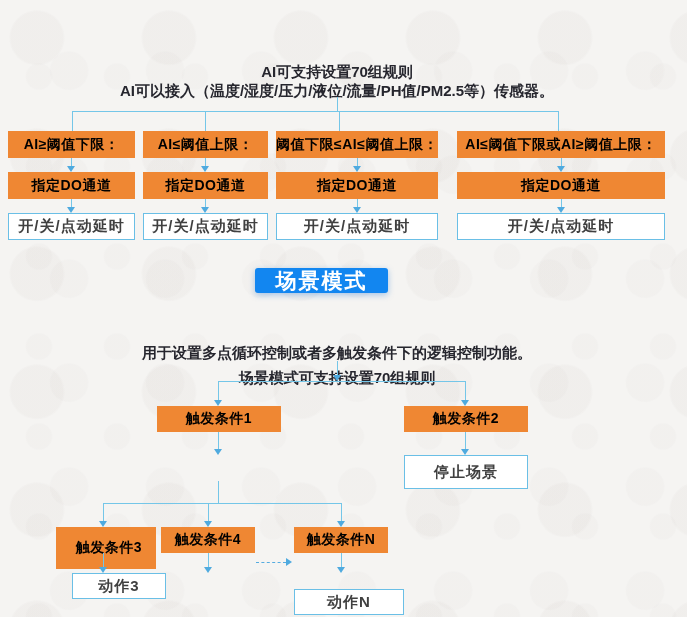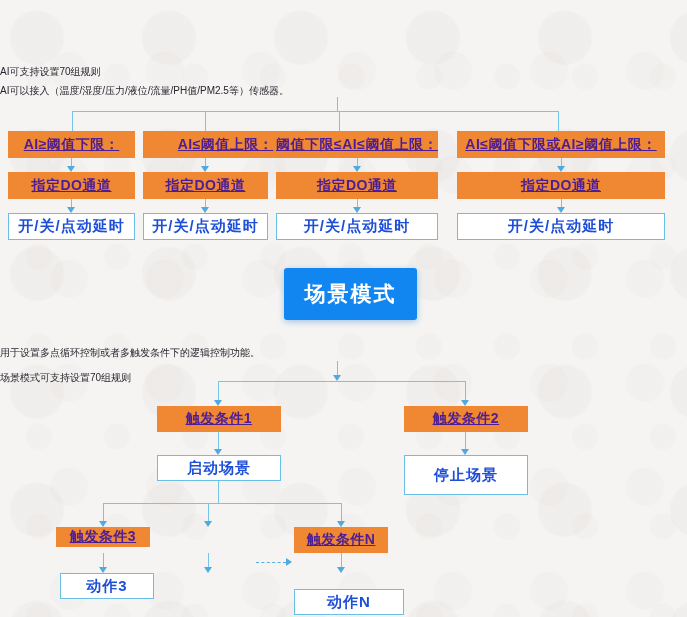--- a/index.html
+++ b/index.html
@@ -27,41 +27,41 @@
     font-weight:bold;
     letter-spacing:2px;
     text-align:center;
     border-radius:3px;
     box-shadow:0 2px 6px rgba(18,110,210,0.35);
     display:flex;align-items:center;justify-content:center;
   }
   .desc{
     position:absolute;
     left:0;width:674px;
+    text-align:center;
     color:#26262e;
-    font-size:10px;
-    font-weight:400;
+    font-size:15px;
+    font-weight:700;
     line-height:19px;
   }
   .obox{
     position:absolute;
     background:#ef8733;
-    color:#4c1d95;
+    color:#000000;
     font-size:14px;
     font-weight:600;
     letter-spacing:0.5px;
     display:flex;align-items:center;justify-content:center;
     white-space:nowrap;
-    text-decoration:underline;
   }
   .wbox{
     position:absolute;
     background:#ffffff;
     border:1px solid #6abfe6;
-    color:#1d4ed8;
+    color:#404040;
     font-size:15px;
     font-weight:600;
     letter-spacing:1px;
     box-sizing:border-box;
     display:flex;align-items:center;justify-content:center;
     white-space:nowrap;
   }
   .vline,.hline{position:absolute;background:#74c6e8;}
   .vline{width:1px;}
   .hline{height:1px;}
@@ -92,21 +92,21 @@
   <div class="desc" style="top:81px;">AI可以接入（温度/湿度/压力/液位/流量/PH值/PM2.5等）传感器。</div>
 
   <div class="vline" style="left:337px;top:97px;height:15px;"></div>
   <div class="hline" style="left:72px;top:111px;width:487px;"></div>
   <div class="vline" style="left:72px;top:111px;height:20px;"></div>
   <div class="vline" style="left:205px;top:111px;height:20px;"></div>
   <div class="vline" style="left:339px;top:111px;height:20px;"></div>
   <div class="vline" style="left:558px;top:111px;height:20px;"></div>
 
   <div class="obox" style="left:8px;top:131px;width:127px;height:27px;">AI≥阈值下限：</div>
-  <div class="obox" style="left:143px;top:131px;width:125px;height:27px;padding-left:20px;">AI≤阈值上限：</div>
+  <div class="obox" style="left:143px;top:131px;width:125px;height:27px;">AI≤阈值上限：</div>
   <div class="obox" style="left:276px;top:131px;width:162px;height:27px;">阈值下限≤AI≤阈值上限：</div>
   <div class="obox" style="left:457px;top:131px;width:208px;height:27px;">AI≤阈值下限或AI≥阈值上限：</div>
 
   <div class="vline" style="left:71px;top:158px;height:8px;"></div>
   <div class="arr-down" style="left:67px;top:166px;"></div>
   <div class="vline" style="left:205px;top:158px;height:8px;"></div>
   <div class="arr-down" style="left:201px;top:166px;"></div>
   <div class="vline" style="left:357px;top:158px;height:8px;"></div>
   <div class="arr-down" style="left:353px;top:166px;"></div>
   <div class="vline" style="left:561px;top:158px;height:8px;"></div>
@@ -124,62 +124,62 @@
   <div class="vline" style="left:357px;top:199px;height:8px;"></div>
   <div class="arr-down" style="left:353px;top:207px;"></div>
   <div class="vline" style="left:561px;top:199px;height:8px;"></div>
   <div class="arr-down" style="left:557px;top:207px;"></div>
 
   <div class="wbox" style="left:8px;top:213px;width:127px;height:27px;">开/关/点动延时</div>
   <div class="wbox" style="left:143px;top:213px;width:125px;height:27px;">开/关/点动延时</div>
   <div class="wbox" style="left:276px;top:213px;width:162px;height:27px;">开/关/点动延时</div>
   <div class="wbox" style="left:457px;top:213px;width:208px;height:27px;">开/关/点动延时</div>
 
-  <div class="title-btn" style="left:284px;top:268px;width:133px;height:52px;">场景模式</div>
+  <div class="title-btn" style="left:255px;top:268px;width:133px;height:25px;">场景模式</div>
 
   <div class="desc" style="top:324px;margin-top:44px;">场景模式可支持设置70组规则</div>
   <div class="desc" style="top:343px;">用于设置多点循环控制或者多触发条件下的逻辑控制功能。</div>
 
   <div class="vline" style="left:337px;top:361px;height:14px;"></div>
   <div class="arr-down" style="left:333px;top:375px;"></div>
   <div class="hline" style="left:218px;top:381px;width:247px;"></div>
   <div class="vline" style="left:218px;top:381px;height:19px;"></div>
   <div class="arr-down" style="left:214px;top:400px;"></div>
   <div class="vline" style="left:465px;top:381px;height:19px;"></div>
   <div class="arr-down" style="left:461px;top:400px;"></div>
 
   <div class="obox" style="left:157px;top:406px;width:124px;height:26px;">触发条件1</div>
   <div class="obox" style="left:404px;top:406px;width:124px;height:26px;">触发条件2</div>
 
   <div class="vline" style="left:218px;top:432px;height:17px;"></div>
   <div class="arr-down" style="left:214px;top:449px;"></div>
   <div class="vline" style="left:465px;top:432px;height:17px;"></div>
   <div class="arr-down" style="left:461px;top:449px;"></div>
 
-  <div class="wbox" style="left:157px;top:455px;width:124px;height:26px;">启动场景</div>
-  <div class="wbox" style="left:404px;top:455px;width:124px;height:40px;">停止场景</div>
+  <div class="wbox" style="left:404px;top:455px;width:124px;height:34px;">停止场景</div>
 
   <div class="vline" style="left:218px;top:481px;height:22px;"></div>
   <div class="hline" style="left:103px;top:503px;width:238px;"></div>
   <div class="vline" style="left:103px;top:503px;height:18px;"></div>
   <div class="arr-down" style="left:99px;top:521px;"></div>
   <div class="vline" style="left:208px;top:503px;height:18px;"></div>
   <div class="arr-down" style="left:204px;top:521px;"></div>
   <div class="vline" style="left:341px;top:503px;height:18px;"></div>
   <div class="arr-down" style="left:337px;top:521px;"></div>
 
-  <div class="obox" style="left:56px;top:527px;width:94px;height:20px;">触发条件3</div>
+  <div class="obox" style="left:56px;top:527px;width:94px;height:42px;padding-left:6px;">触发条件3</div>
+  <div class="obox" style="left:161px;top:527px;width:94px;height:26px;">触发条件4</div>
   <div class="obox" style="left:294px;top:527px;width:94px;height:26px;">触发条件N</div>
 
   <div class="dash" style="left:256px;top:562px;width:30px;"></div>
   <div class="arr-right" style="left:286px;top:558px;"></div>
 
   <div class="vline" style="left:103px;top:553px;height:14px;"></div>
   <div class="arr-down" style="left:99px;top:567px;"></div>
   <div class="vline" style="left:208px;top:553px;height:14px;"></div>
   <div class="arr-down" style="left:204px;top:567px;"></div>
   <div class="vline" style="left:341px;top:553px;height:14px;"></div>
   <div class="arr-down" style="left:337px;top:567px;"></div>
 
-  <div class="wbox" style="left:60px;top:573px;width:94px;height:26px;">动作3</div>
+  <div class="wbox" style="left:72px;top:573px;width:94px;height:26px;">动作3</div>
   <div class="wbox" style="left:294px;top:589px;width:110px;height:26px;">动作N</div>
 
 </div>
 
 </body></html>

